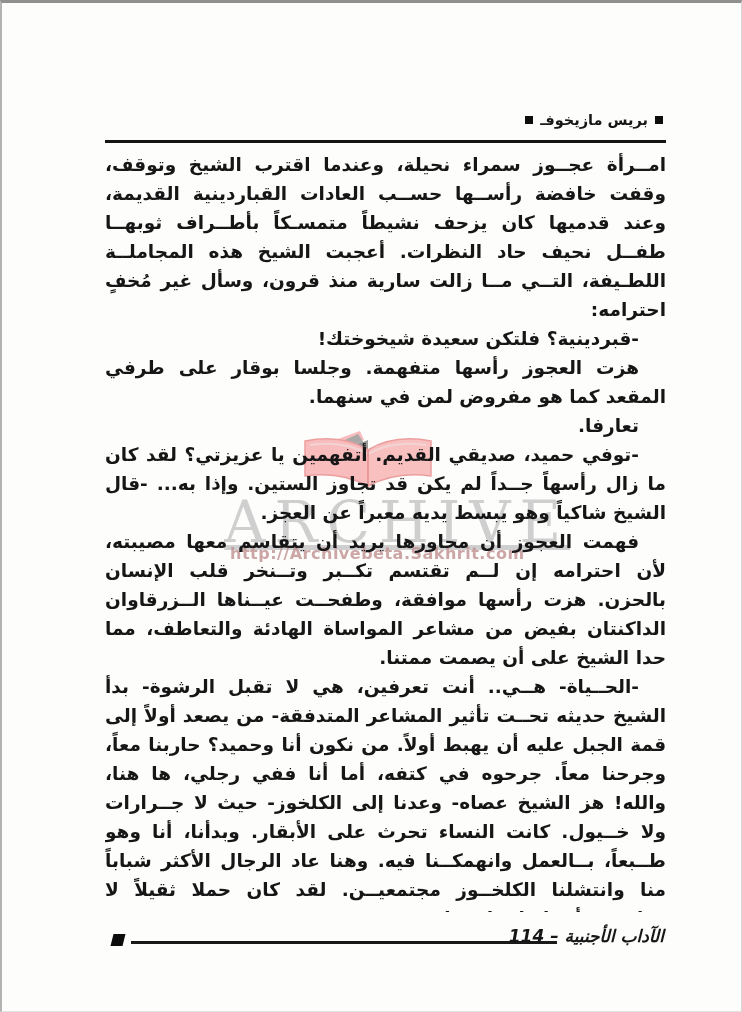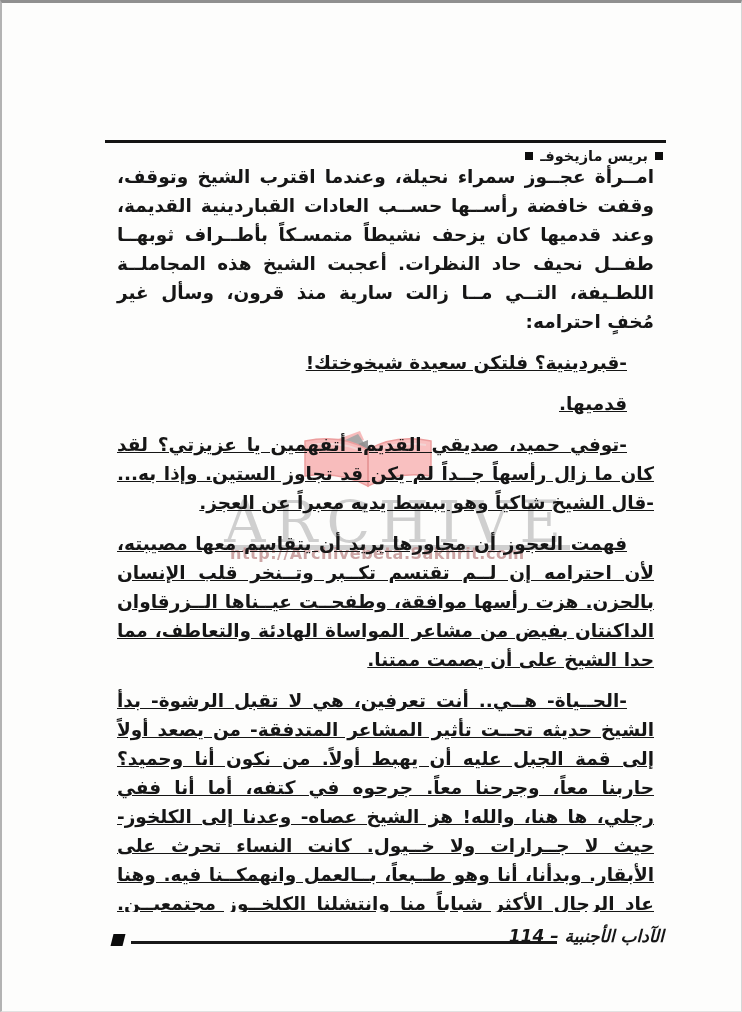--- a/index.html
+++ b/index.html
@@ -15,42 +15,42 @@
     border-bottom:1px solid #e2e2e2;
     box-sizing:border-box;
     font-family:"DejaVu Sans",sans-serif;
     color:#161616;
   }
   
   .header-row{
     position:absolute;top:109px;right:78px;
     direction:rtl;
     display:flex;align-items:center;gap:7px;
-    font-size:14.5px;font-weight:bold;letter-spacing:.5px;margin-top:36px;
+    font-size:14.5px;font-weight:bold;letter-spacing:.5px;
   }
   .sq{width:8px;height:8px;background:#0d0d0d;display:inline-block;}
   .header-rule{
     position:absolute;left:103px;top:137px;width:561px;height:2.5px;
     background:#141414;
   }
   
   .text-col{
     position:absolute;left:103px;top:147px;width:561px;height:762px;
     direction:rtl;
     overflow:hidden;
     z-index:2;
   }
   .para{
-    margin:12px;
+    margin:0;
     font-size:18.5px;
     font-weight:bold;
     line-height:29px;
     text-align:justify;
   }
-  .para.indent{text-indent:27px;text-decoration:underline;}
+  .para.indent{text-indent:27px;}
   
   .watermark{position:absolute;inset:0;z-index:1;pointer-events:none;}
   .wm-book{position:absolute;left:296px;top:427px;}
   .wm-brand{
     position:absolute;left:220px;top:489px;width:348px;
     font-family:"DejaVu Serif",serif;
     font-size:57px;line-height:60px;
     letter-spacing:9px;
     color:#999999;opacity:.45;
     text-align:right;
@@ -110,21 +110,22 @@
   <div class="header-row">
     <span class="sq"></span>
     <span>بريس مازيخوفـ</span>
     <span class="sq"></span>
   </div>
   <div class="header-rule"></div>
 
   <div class="text-col">
     <p class="para">امــرأة عجــوز سمراء نحيلة، وعندما اقترب الشيخ وتوقف، وقفت خافضة رأســها حســب العادات القباردينية القديمة، وعند قدميها كان يزحف نشيطاً متمسـكاً بأطــراف ثوبهــا طفــل نحيف حاد النظرات. أعجبت الشيخ هذه المجاملــة اللطـيفة، التــي مــا زالت سارية منذ قرون، وسأل غير مُخفٍ احترامه:</p>
     <p class="para indent">-قبردينية؟ فلتكن سعيدة شيخوختك!</p>
-    <p class="para indent">قدميها.</p>
+    <p class="para indent">هزت العجوز رأسها متفهمة. وجلسا بوقار على طرفي المقعد كما هو مفروض لمن في سنهما.</p>
+    <p class="para indent">تعارفا.</p>
     <p class="para indent">-توفي حميد، صديقي القديم. أتفهمين يا عزيزتي؟ لقد كان ما زال رأسهاً جــداً لم يكن قد تجاوز الستين. وإذا به... -قال الشيخ شاكياً وهو يبسط يديه معبراً عن العجز.</p>
     <p class="para indent">فهمت العجوز أن محاورها يريد أن يتقاسم معها مصيبته، لأن احترامه إن لــم تقتسم تكــبر وتــنخر قلب الإنسان بالحزن. هزت رأسها موافقة، وطفحــت عيــناها الــزرقاوان الداكنتان بفيض من مشاعر المواساة الهادئة والتعاطف، مما حدا الشيخ على أن يصمت ممتنا.</p>
     <p class="para indent">-الحــياة- هــي.. أنت تعرفين، هي لا تقبل الرشوة- بدأ الشيخ حديثه تحــت تأثير المشاعر المتدفقة- من يصعد أولاً إلى قمة الجبل عليه أن يهبط أولاً. من نكون أنا وحميد؟ حاربنا معاً، وجرحنا معاً. جرحوه في كتفه، أما أنا ففي رجلي، ها هنا، والله! هز الشيخ عصاه- وعدنا إلى الكلخوز- حيث لا جــرارات ولا خــيول. كانت النساء تحرث على الأبقار. وبدأنا، أنا وهو طــبعاً، بــالعمل وانهمكــنا فيه. وهنا عاد الرجال الأكثر شباباً منا وانتشلنا الكلخــوز مجتمعيــن. لقد كان حملا ثقيلاً لا يتناسب وأعمارنا، ولا يتناسب</p>
   </div>
 
   <div class="footer-square"></div>
   <div class="footer-rule"></div>
   <div class="footer-text">الآداب الأجنبية – 114</div>
 
 </div>

